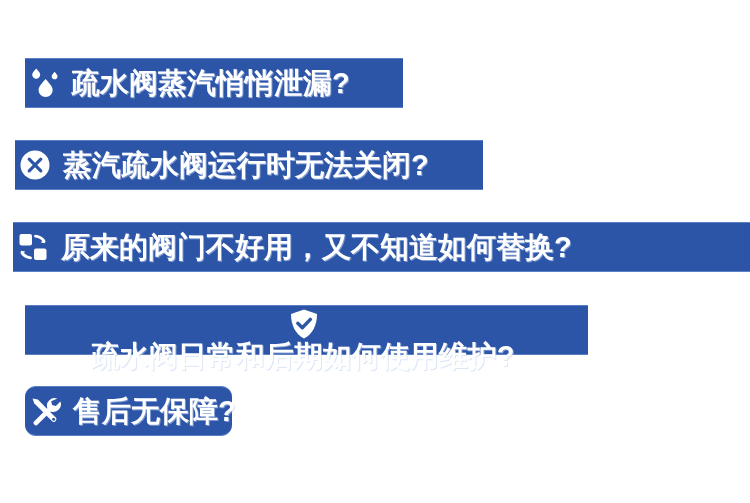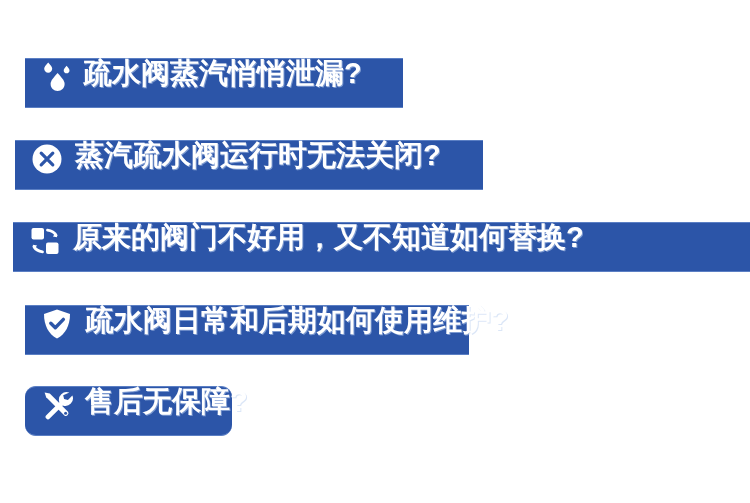--- a/index.html
+++ b/index.html
@@ -15,27 +15,27 @@
   }
   #poster {
     position: relative;
     width: 750px;
     height: 503px;
     background: #ffffff;
   }
   .bar {
     position: absolute;
     display: flex;
-    align-items: flex-start;
+    align-items: center;
     height: 50px;
     background: #2c55a8;
     border-top: 1px solid #5b7fc4;
     border-bottom: 1px solid #5b7fc4;
     box-sizing: border-box;
-    padding-left: 14px;
+    padding-left: 2px;
   }
   .bar-icon {
     flex: 0 0 auto;
     width: 36px;
     height: 36px;
     display: flex;
     align-items: center;
     justify-content: center;
     margin-right: 8px;
   }
@@ -52,21 +52,21 @@
     line-height: 1;
     white-space: nowrap;
     text-shadow: 1px 1px 0 rgba(190, 210, 240, 0.55);
     padding-right: 12px;
   }
 
   
   #bar-1 { left: 25px;  top: 58px;  width: 378px; }
   #bar-2 { left: 15px;  top: 140px; width: 468px; }
   #bar-3 { left: 13px;  top: 222px; width: 747px; }
-  #bar-4 { left: 25px;  top: 305px; width: 444px; }
+  #bar-4 { left: 25px;  top: 305px; width: 563px; flex-direction: column; }
   #bar-5 { left: 25px;  top: 386px; width: 207px; border-radius: 11px; }
 
   #bar-2 .bar-text,
   #bar-3 .bar-text,
   #bar-4 .bar-text,
   #bar-5 .bar-text { margin-left: 2px; }
 </style>
 </head>
 <body>
 

